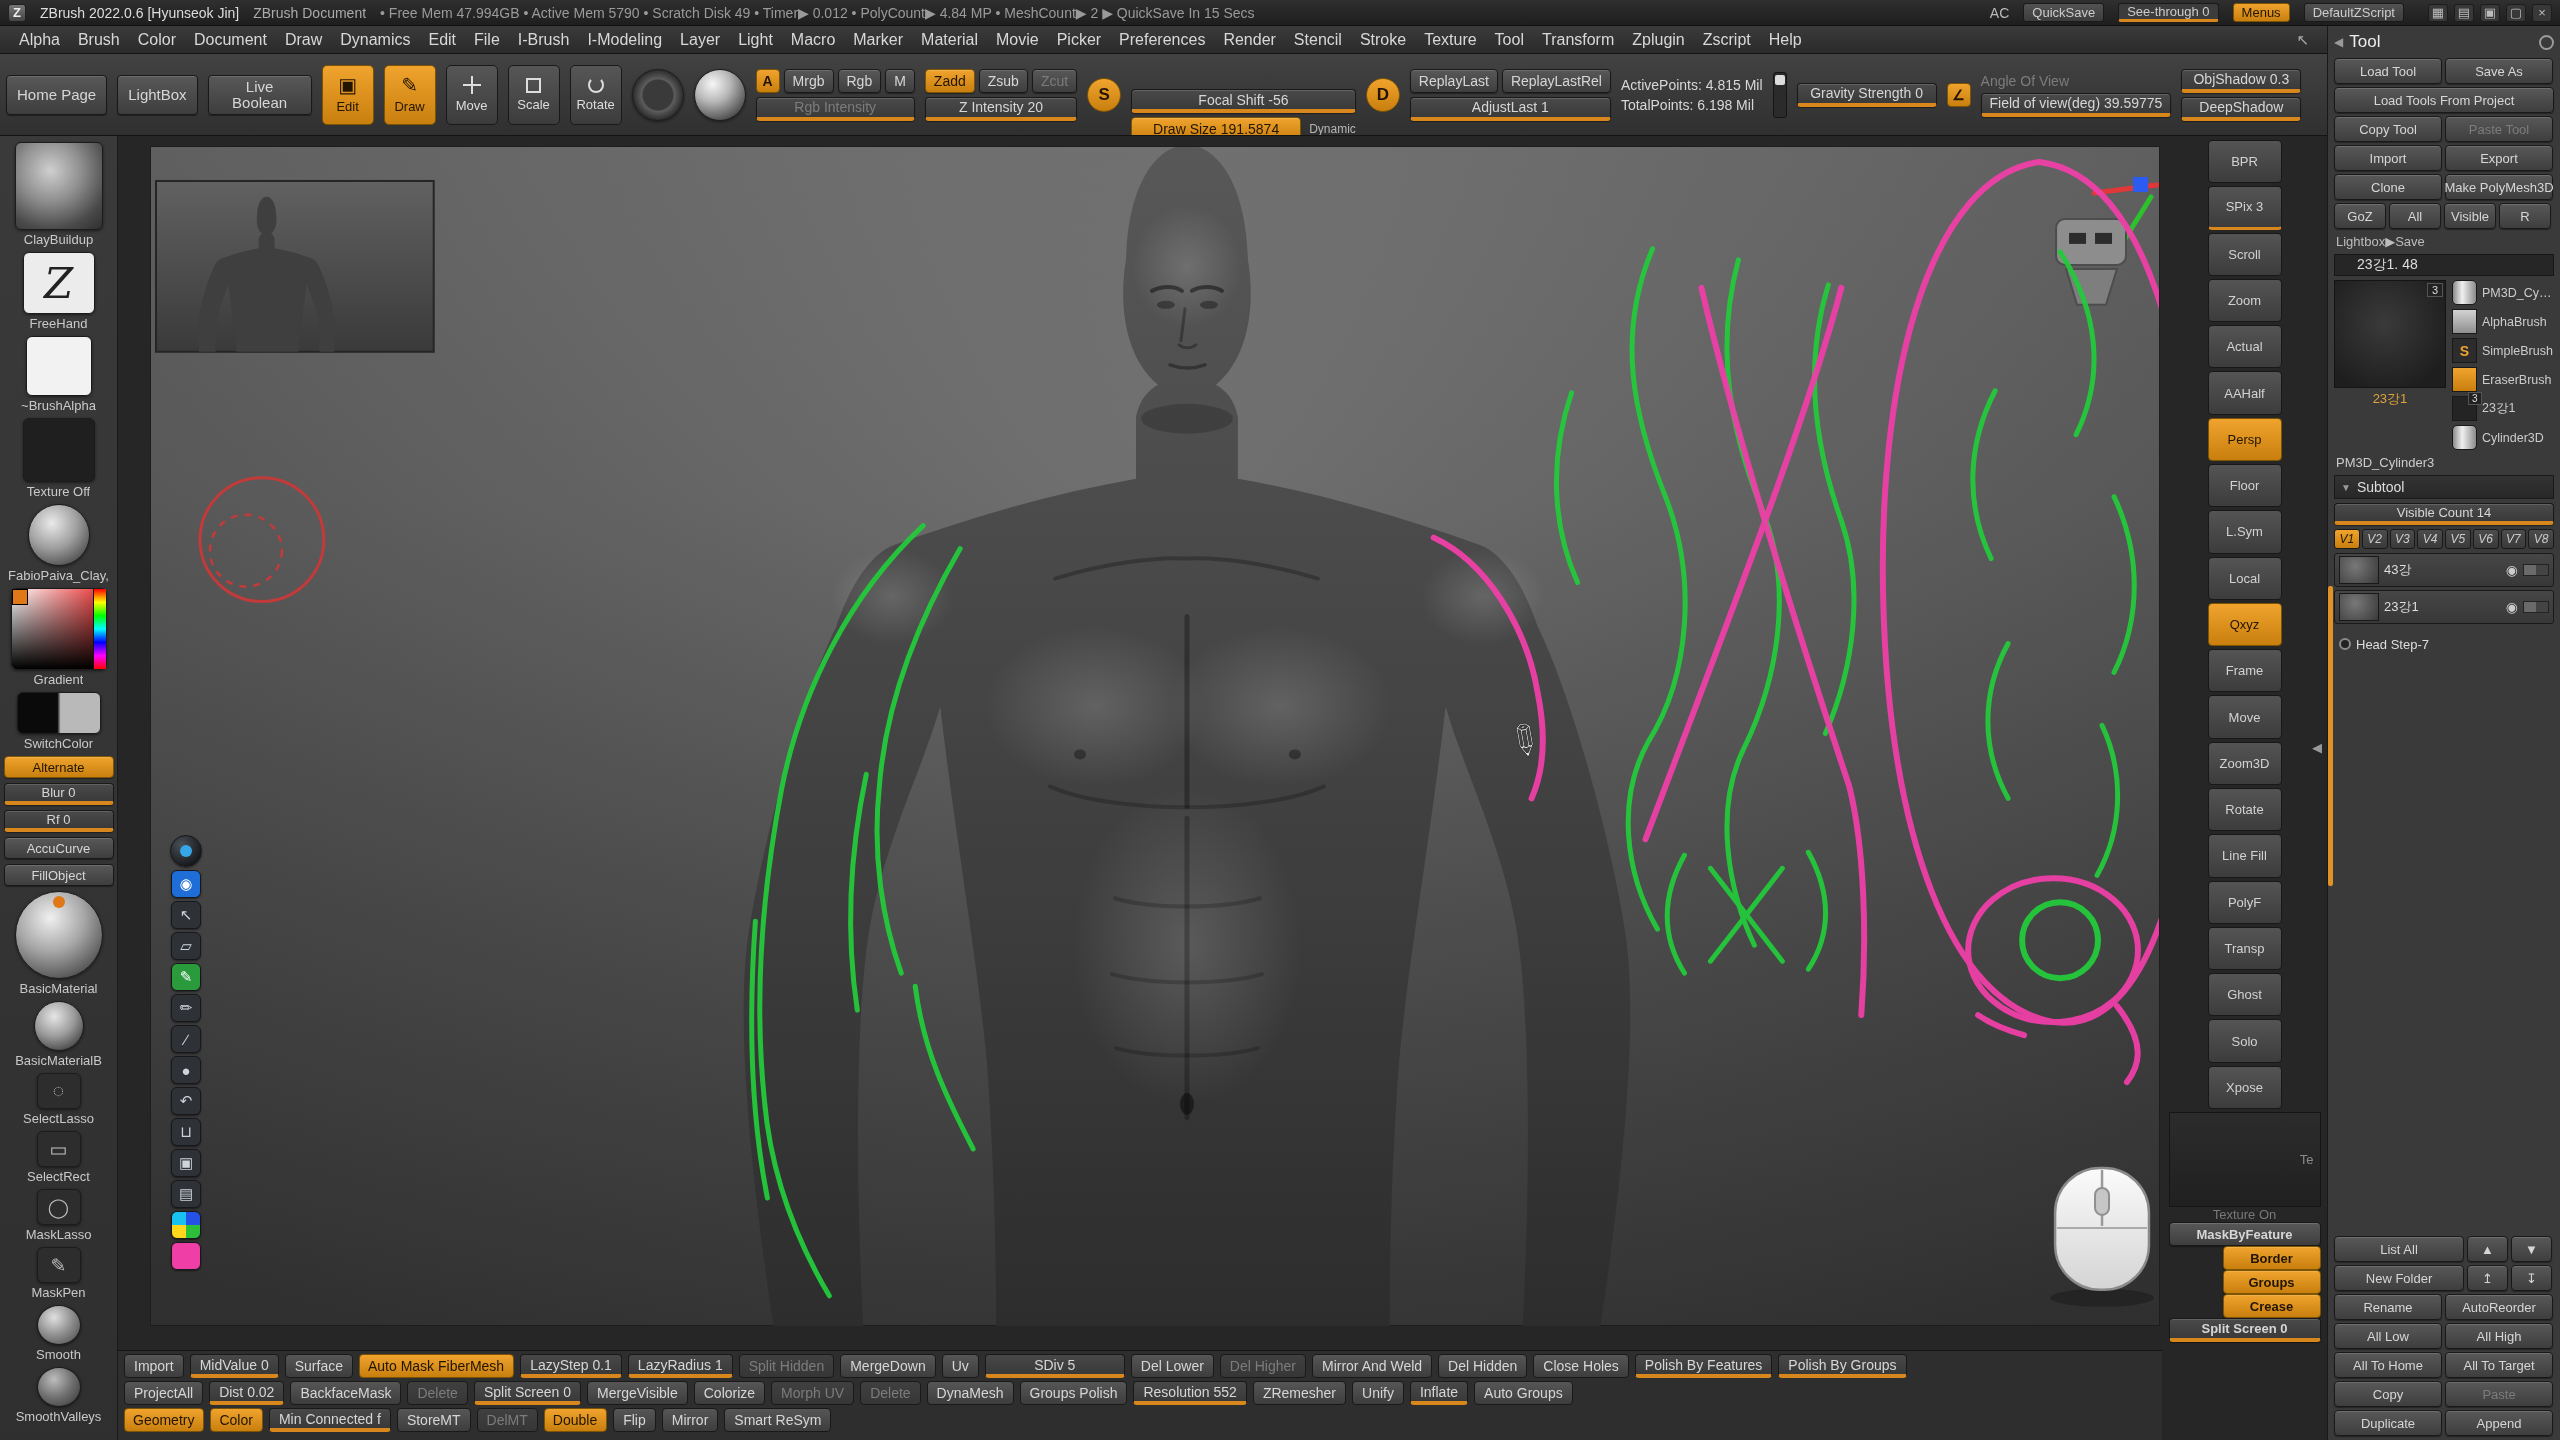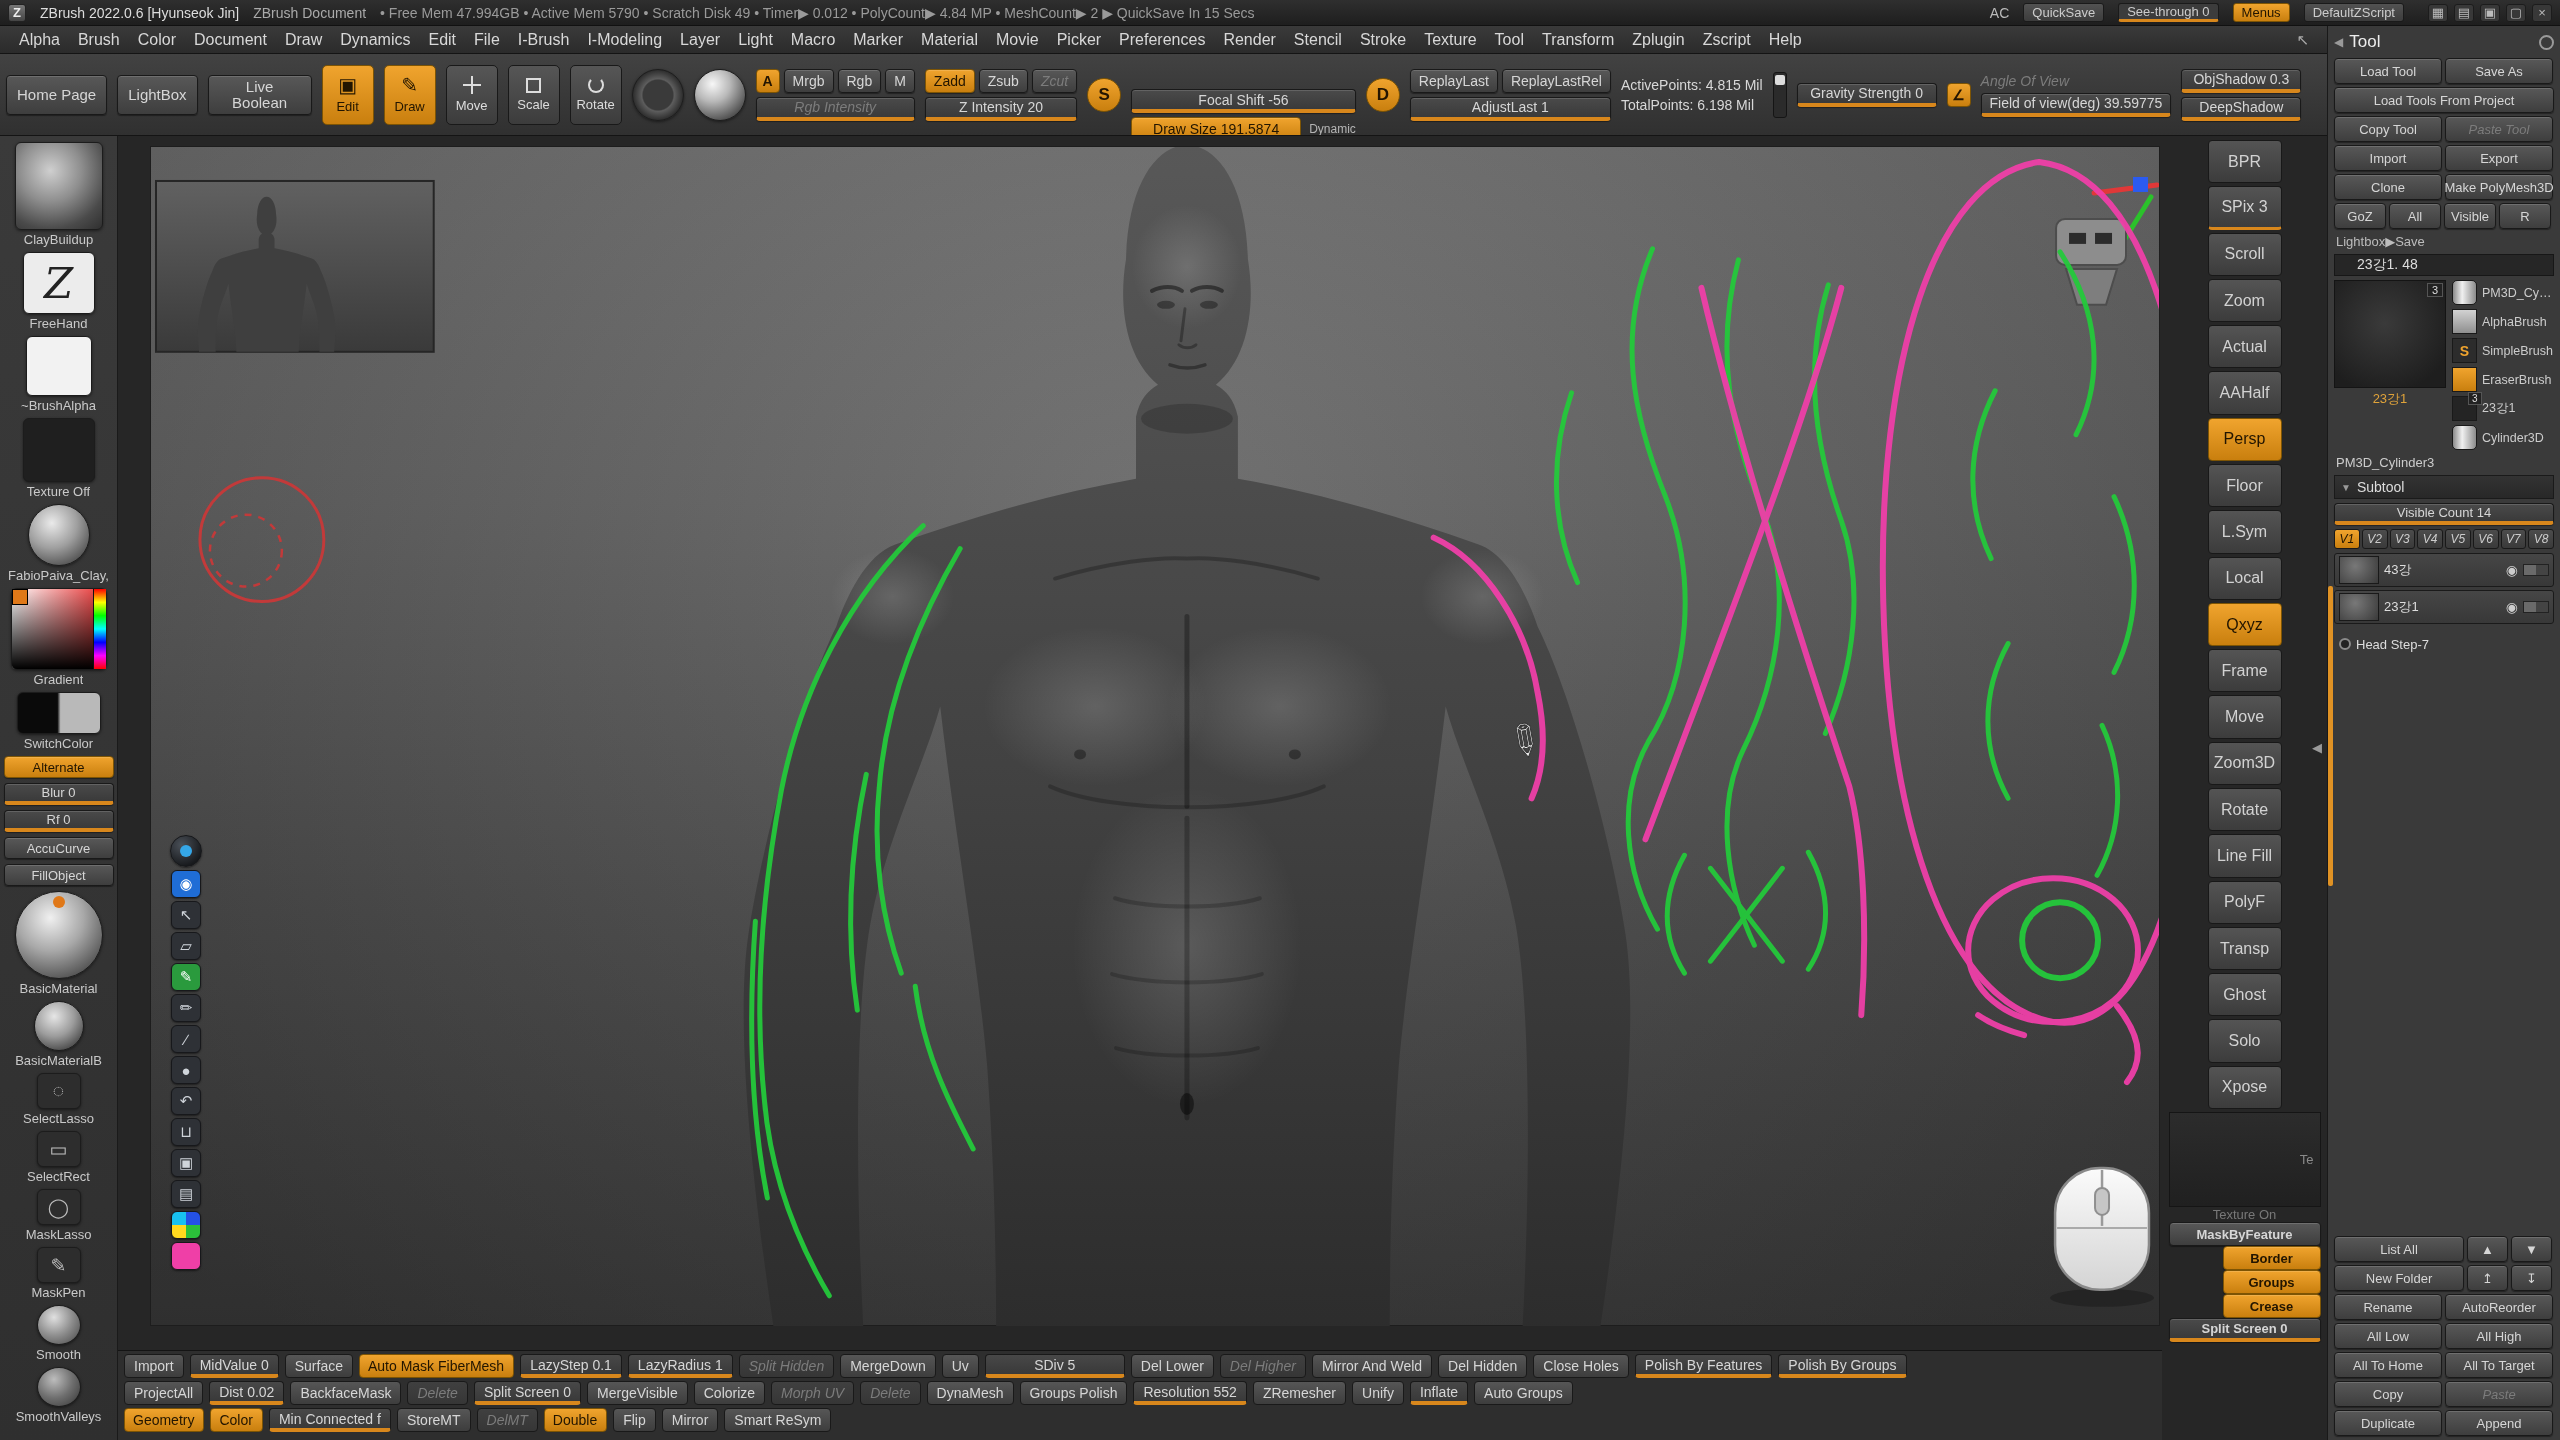--- a/index.html
+++ b/index.html
@@ -5,21 +5,21 @@
   * { box-sizing:border-box; margin:0; padding:0; }
   html,body { width:2560px; height:1440px; background:#262626; font-family:"Liberation Sans",sans-serif; overflow:hidden; }
   #root { position:relative; width:2560px; height:1440px; background:#262626; color:#ccc; }
 
   
   .zb { display:inline-flex; align-items:center; justify-content:center; background:linear-gradient(#585858,#3e3e3e);
         border:1px solid #191919; border-radius:4px; color:#d6d6d6; font-size:15px; padding:0 10px; height:26px;
         box-shadow:inset 0 1px 0 rgba(255,255,255,.14), 0 1px 1px rgba(0,0,0,.4); white-space:nowrap; cursor:default; }
   .zb.slider { background:linear-gradient(#4a4a4a,#3a3a3a); border-bottom:4px solid #d8871c; }
   .zb.fill, .zb.orange, .orange { background:linear-gradient(#f0a42e,#c97f0e)!important; color:#221500!important; border-color:#7d5404!important; }
-  .zb.dis, .dis, .disabled { color:#7c7c7c!important;font-style:italic; }
+  .zb.dis, .dis, .disabled { color:#7c7c7c!important; }
   .zb.sm { height:24px; font-size:14px; padding:0 8px; }
   .zb.big { height:40px; font-size:15px; }
   .zb.wrap { white-space:normal; width:104px; text-align:center; line-height:1.05; }
   .flex1 { flex:1; }
 
   
   .titlebar { position:absolute; left:0; top:0; width:2560px; height:26px; background:linear-gradient(#2f2f2f,#1e1e1e);
               border-bottom:1px solid #111; display:flex; align-items:center; gap:14px; padding:0 8px; font-size:14px; color:#b9b9b9; }
   .zlogo { width:18px; height:18px; background:linear-gradient(#777,#444); border:1px solid #222; border-radius:3px;
            color:#eee; font-weight:bold; display:flex; align-items:center; justify-content:center; font-size:13px; }
@@ -106,21 +106,21 @@
   .mtb.teal { background:#2a9a3d; color:#fff; }
   .mtb.logo { border-radius:50%; width:32px; height:32px; background:radial-gradient(circle at 35% 30%, #4a5058, #17191c 75%); position:relative; }
   .mtb.logo::after { content:""; position:absolute; left:9px; top:9px; width:12px; height:12px; border-radius:50%; background:#35a7e8; }
   .mtb.grid { background-color:#222;
       background-image:linear-gradient(#18c1f0,#18c1f0),linear-gradient(#2451e6,#2451e6),linear-gradient(#ffd81e,#ffd81e),linear-gradient(#2bbf3a,#2bbf3a);
       background-size:50% 50%; background-position:0 0,100% 0,0 100%,100% 100%; background-repeat:no-repeat; }
   .mtb.pink { background:#ef3fa7; }
 
   
   .gutter { position:absolute; left:2162px; top:136px; width:165px; height:1214px; display:flex; flex-direction:column; align-items:center; padding:4px 0; }
-  .rsb { width:74px; height:45px; margin-bottom:3px; display:flex; align-items:center; justify-content:center; font-size:16px;
+  .rsb { width:74px; height:45px; margin-bottom:3px; display:flex; align-items:center; justify-content:center; font-size:13px;
          color:#d2d2d2; background:linear-gradient(#545454,#3c3c3c); border:1px solid #181818; border-radius:4px; }
   .rsb.slider { border-bottom:3px solid #d8871c; }
   .dock { margin-top:auto; width:152px; display:flex; flex-direction:column; align-items:stretch; gap:0; padding-bottom:4px; }
   .dock-preview { height:95px; background:linear-gradient(#2c2c2c,#202020); border:1px solid #151515; display:flex;
                   align-items:center; justify-content:flex-end; padding:4px 6px; color:#8a8a8a; font-size:13px; }
   .dock-texture { color:#787878; font-size:13px; text-align:center; }
   .dock .zb { height:24px; font-size:13px;font-weight:bold; }
   .dock .nar { width:98px; align-self:flex-end; }
   .panel-collapse { position:absolute; left:2312px; top:740px; font-size:13px; color:#999; }
 

